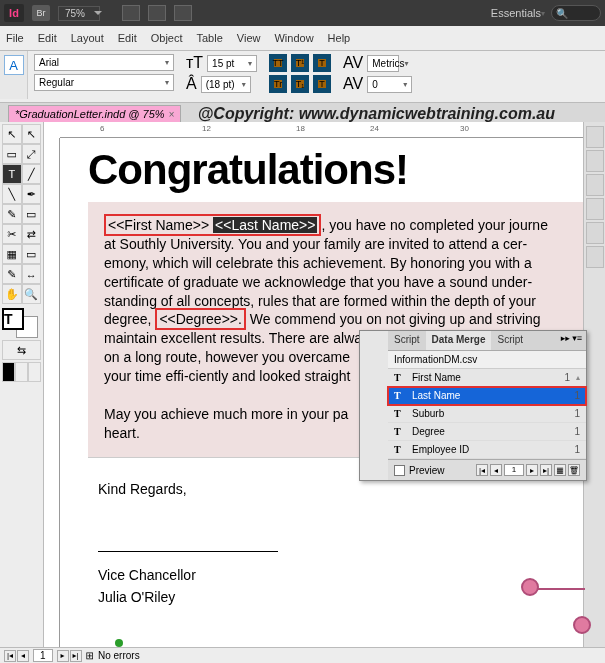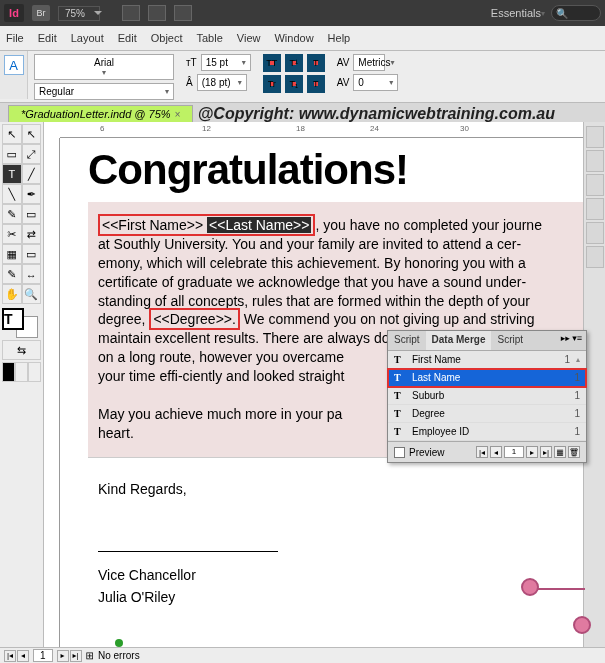--- a/index.html
+++ b/index.html
@@ -18,30 +18,30 @@
 .titlebar .search-icon { color: #888; font-size: 10px; }
 
 .menubar { height: 22px; background: #ededed; border-bottom: 1px solid #bbb; display: flex; align-items: center; padding: 12px 6px; gap: 14px; font-size: 11px; color: #333; }
 .menubar span { cursor: default; }
 
 .ctrlbar { height: 52px; background: #ededed; border-bottom: 1px solid #bbb; display: flex; position: relative; }
 .ctrlbar .a-box { width: 28px; height: 48px; background: #e8e8e8; border-right: 1px solid #ccc; display: flex; align-items: flex-start; justify-content: center; padding-top: 4px; }
 .ctrlbar .a-char { width: 20px; height: 20px; background: #fff; border: 1px solid #85b3df; color: #0066cc; font-size: 13px; display: flex; align-items: center; justify-content: center; }
 .ctrlbar .row { display: flex; flex-direction: column; padding: 3px 6px; gap: 3px; }
 .ctrlbar .combo { background: #fff; border: 1px solid #aaa; font-size: 10px; padding: 2px 4px; display: flex; align-items: center; justify-content: space-between; }
-.ctrlbar .combo.font { width: 140px; flex-direction: column; }
+.ctrlbar .combo.font { width: 140px; }
 .ctrlbar .combo.style { width: 140px; }
 .ctrlbar .combo.small { width: 50px; }
-.ctrlbar .icon-label { font-size: 10px; display: flex; align-items: center; gap: 2px; }
+.ctrlbar .icon-label { font-size: 16px; display: flex; align-items: center; gap: 2px; }
 .ctrlbar .seg { display: flex; align-items: center; gap: 4px; }
-.ctrlbar .tt { background: #ef4444; border: 7px solid #0c4a6e; width: 18px; height: 18px; display: flex; align-items: center; justify-content: center; font-size: 9px; }
+.ctrlbar .tt { background: #a16207; border: 5px solid #0c4a6e; width: 18px; height: 18px; display: flex; align-items: center; justify-content: center; font-size: 9px; }
 .dd { font-size: 8px; color: #666; }
 
 .tabbar { height: 22px; background: #d8d8d8; border-bottom: 1px solid #999; display: flex; align-items: center; padding: 0 50px 0 8px; }
-.tabbar .tab { background: #bef264; border: 1px solid #aaa; border-bottom: none; padding: 2px 12px; font-size: 11px; font-style: italic; display: flex; align-items: center; gap: 4px; }
+.tabbar .tab { background: #f9a8d4; border: 1px solid #aaa; border-bottom: none; padding: 2px 6px; font-size: 11px; font-style: italic; display: flex; align-items: center; gap: 4px; }
 .tabbar .close { font-size: 10px; color: #666; }
 .tabbar .copyright { margin-left: auto; font-size: 16px; font-style: italic; font-weight: bold; color: #222; }
 
 .workarea { position: absolute; top: 122px; left: 0; right: 0; bottom: 16px; display: flex; }
 
 .toolbox { width: 44px; background: #ededed; border-right: 1px solid #bbb; display: flex; flex-direction: column; padding: 2px; gap: 0; }
 .toolbox .pair { display: flex; }
 .toolbox .tl { width: 20px; height: 20px; border: 1px solid #ccc; background: #eee; display: flex; align-items: center; justify-content: center; font-size: 11px; cursor: default; }
 .toolbox .tl.sel { background: #333; color: #fff; }
 .toolbox .swatch { margin-top: 4px; width: 38px; height: 30px; position: relative; }
@@ -49,32 +49,32 @@
 .toolbox .sw-bg { position: absolute; bottom: 0; right: 2px; width: 22px; height: 22px; border: 1px solid #999; background: #fff; }
 
 .canvas-wrap { flex: 1; position: relative; background: #fff; overflow: hidden; }
 .ruler-h { position: absolute; top: 0; left: 16px; right: 0; height: 16px; background: #fff; border-bottom: 1px solid #999; font-size: 8px; color: #666; }
 .ruler-h .tick { position: absolute; top: 2px; font-size: 8px; }
 .ruler-v { position: absolute; top: 16px; left: 0; bottom: 0; width: 16px; background: #fff; border-right: 1px solid #999; }
 .canvas { position: absolute; top: 16px; left: 16px; right: 0; bottom: 0; background: #fff; overflow: hidden; }
 
 .page { position: absolute; top: 8px; left: 28px; right: -10px; background: #fff; padding: 0; }
 .headline { font-size: 42px; font-weight: 900; font-family: Arial Black, Arial, sans-serif; letter-spacing: -1px; color: #000; padding: 0 0 8px 0; }
-.letterbox { background: #efe0e0; padding: 14px 10px; font-family: Arial, sans-serif; font-size: 14px; line-height: 1.35; color: #000; }
+.letterbox { background: #efe0e0; padding: 14px 16px; font-family: Arial, sans-serif; font-size: 14px; line-height: 1.35; color: #000; }
 .hl-red { border: 2px solid #e03030; padding: 1px 2px; }
 .fld-first { }
 .fld-last { background: #2b2b2b; color: #fff; padding: 0 2px; }
 .after-letter { background: #fff; padding: 20px 10px; font-family: Arial, sans-serif; font-size: 14px; line-height: 1.6; color: #000; border-top: 1px solid #ccc; }
 .after-letter hr { margin: 6px 0 12px 0; border: none; border-top: 1px solid #000; width: 180px; }
 
 .sidepanel { width: 22px; background: #e0e0e0; border-left: 1px solid #bbb; display: flex; flex-direction: column; align-items: center; padding-top: 4px; gap: 2px; }
 .sidepanel .sp { width: 18px; height: 22px; background: #d8d8d8; border: 1px solid #bbb; }
 
 
-.dm-panel { position: absolute; right: 18px; top: 330px; width: 200px; background: #e6e6e6; border: 1px solid #888; box-shadow: 2px 2px 4px rgba(0,0,0,0.3); font-size: 10px; z-index: 50; }
+.dm-panel { position: absolute; right: 18px; top: 330px; width: 228px; background: #e6e6e6; border: 1px solid #888; box-shadow: 2px 2px 4px rgba(0,0,0,0.3); font-size: 10px; z-index: 50; padding-left: 28px; }
 .dm-tabs { display: flex; background: #d4d4d4; border-bottom: 1px solid #aaa; height: 20px; }
 .dm-tab { padding: 3px 6px; font-size: 10px; color: #333; }
 .dm-tab.active { background: #e6e6e6; font-weight: bold; }
 .dm-tabs .expand { margin-left: auto; padding: 2px 4px; font-size: 9px; }
 .dm-file { padding: 3px 6px; background: #f0f0f0; border-bottom: 1px solid #ccc; font-size: 10px; }
 .dm-list { }
 .dm-item { display: flex; align-items: center; padding: 3px 6px; border-bottom: 1px solid #ddd; gap: 6px; }
 .dm-item .t { font-weight: bold; font-family: serif; width: 12px; }
 .dm-item .num { margin-left: auto; color: #555; }
 .dm-item.selected { background: #1565d8; color: #fff; outline: 2px solid #e03030; outline-offset: -1px; }
@@ -301,20 +301,21 @@
   </div>
 </div>
 
 <div class="dm-panel">
   <div class="dm-tabs">
     <div class="dm-tab">Script</div>
     <div class="dm-tab active">Data Merge</div>
     <div class="dm-tab">Script</div>
     <div class="expand">▸▸ ▾≡</div>
   </div>
+  <div class="dm-file">InformationDM.csv</div>
   <div class="dm-list">
     <div class="dm-item">
       <span class="t">T</span>
       <span>First Name</span>
       <span class="num">1</span>
       <span style="font-size:8px;color:#888">▴</span>
     </div>
     <div class="dm-item selected">
       <span class="t">T</span>
       <span>Last Name</span>

